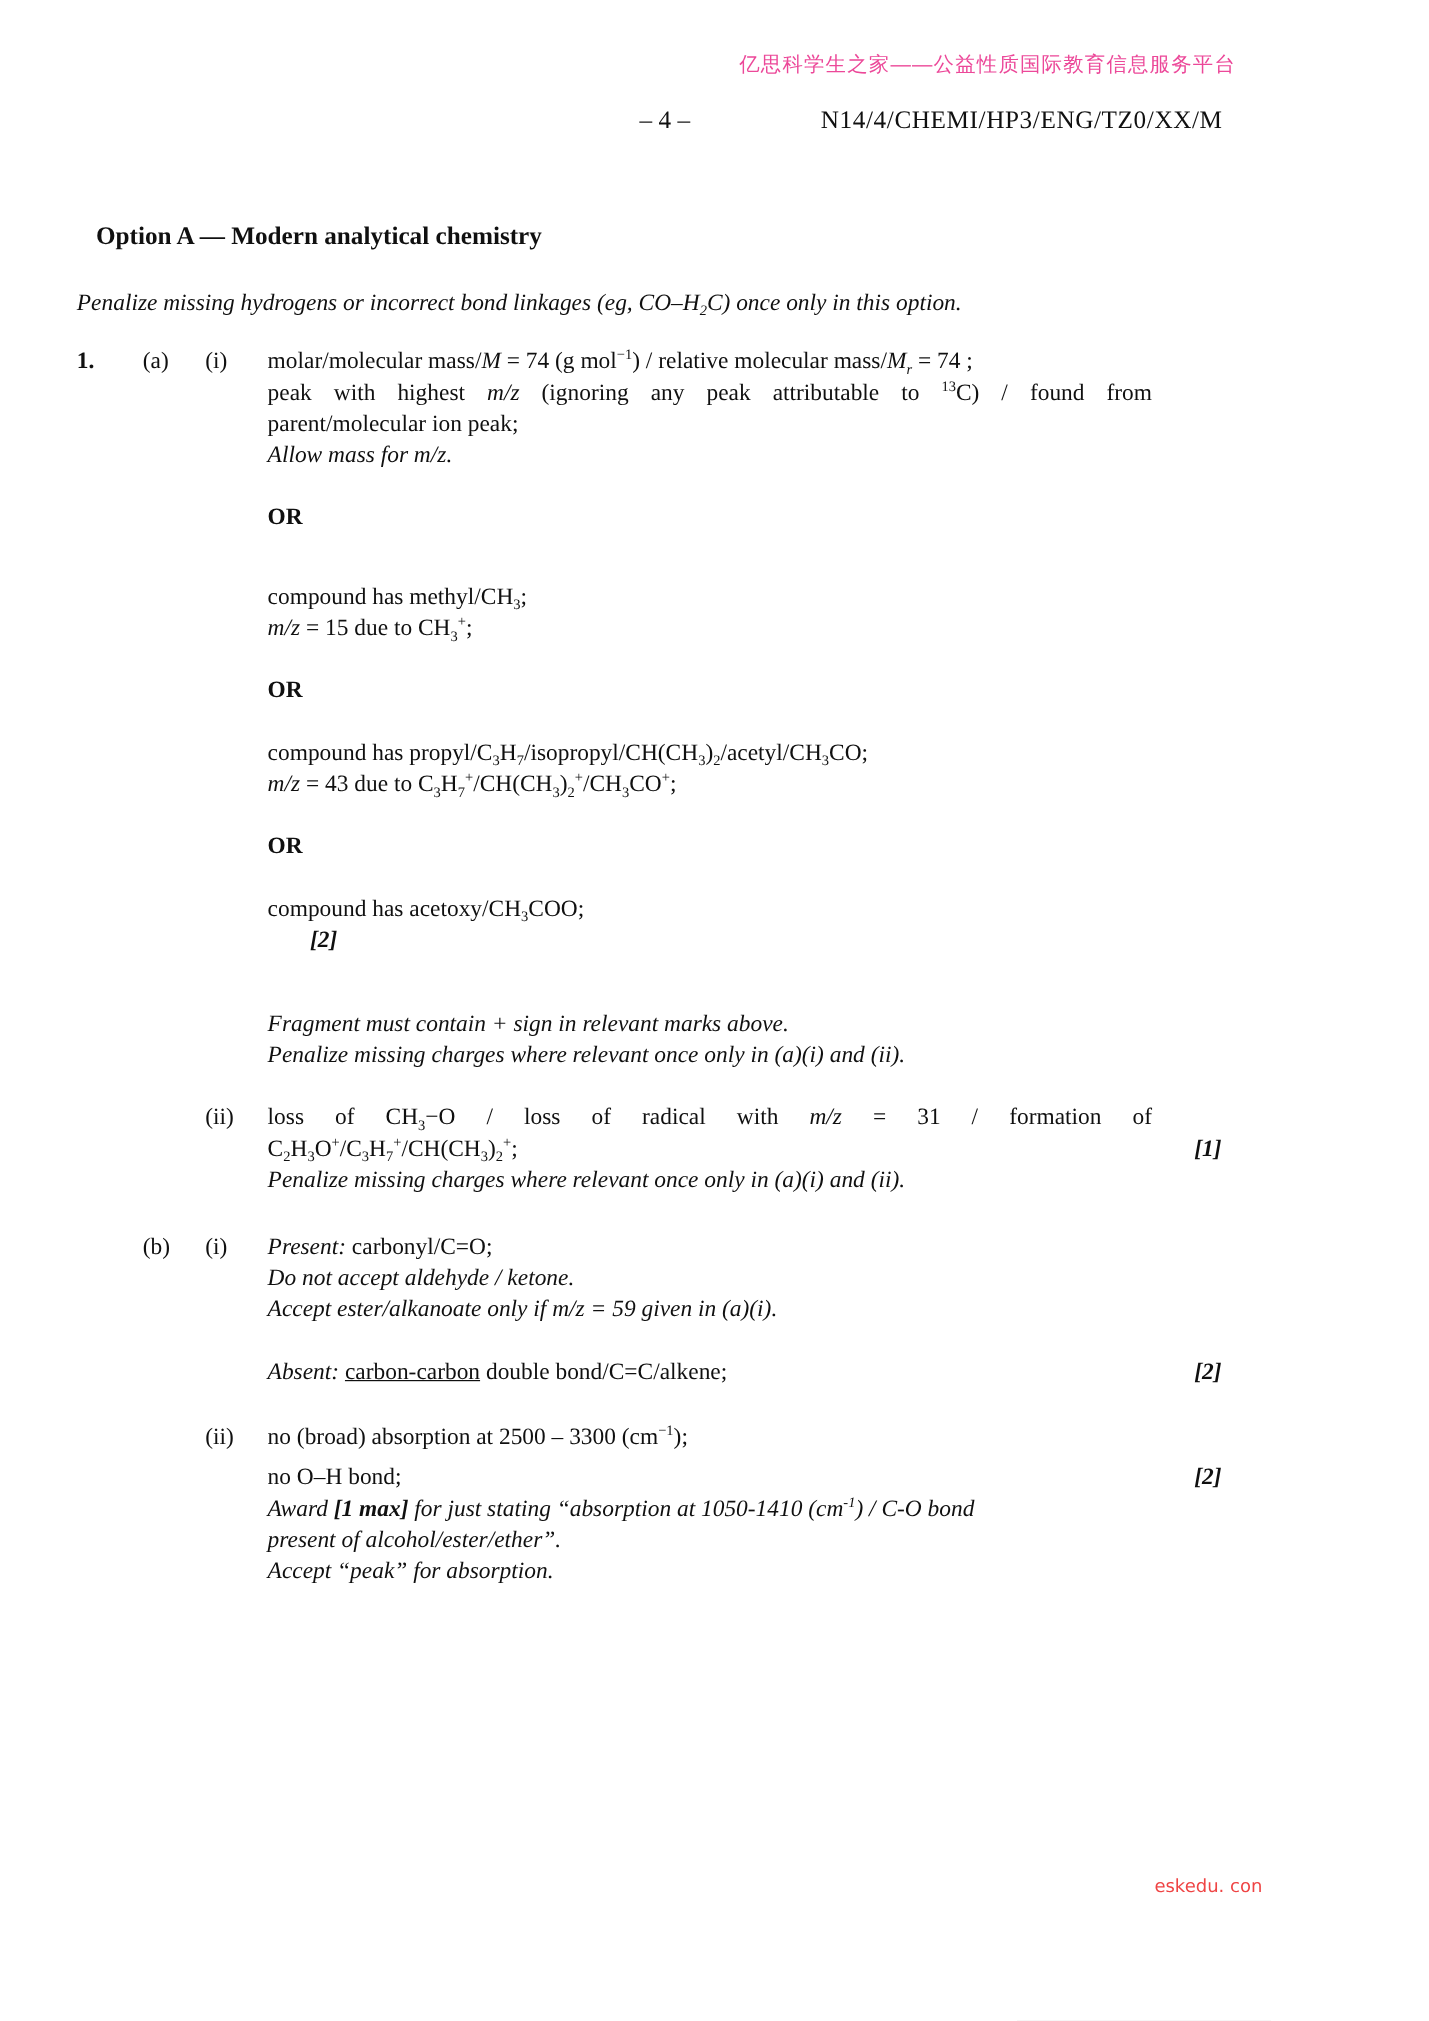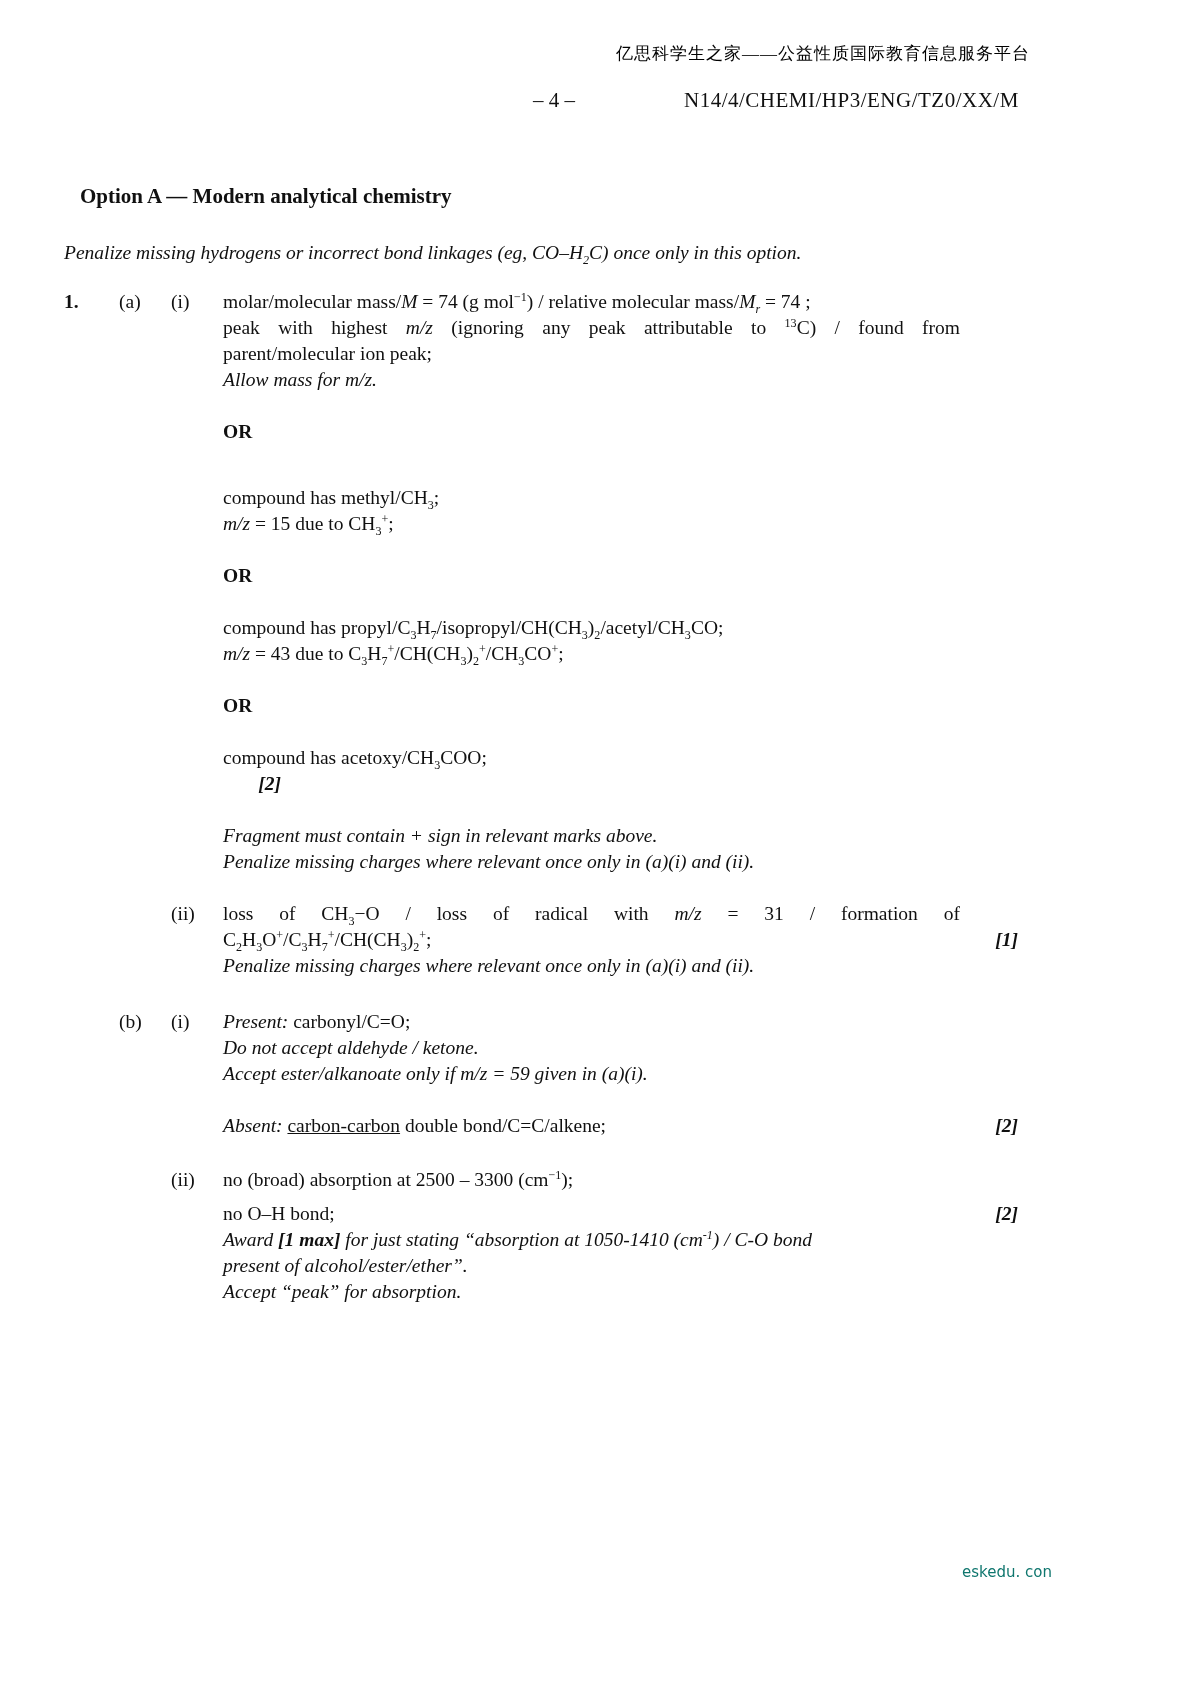--- a/index.html
+++ b/index.html
@@ -2,21 +2,21 @@
 <html><head>
 <meta charset="utf-8">
 <style>
   html,body{margin:0;padding:0;background:#e8e8e8;}
   .page{
     position:relative;width:1191px;height:1684px;margin:0 auto;background:#ffffff;
     font-family:"Liberation Serif", serif;color:#101010;overflow:hidden;
   }
   .cn-banner{
     position:absolute;left:616px;top:42px;
-    font-family:Liberation Serif, serif;font-size:17px;color:#000000;letter-spacing:1px;white-space:nowrap;
+    font-family:Liberation Sans, sans-serif;font-size:17px;color:#ec4899;letter-spacing:1px;white-space:nowrap;
   }
   .page-number{position:absolute;left:533px;top:88px;font-size:21px;}
   .paper-code{position:absolute;left:684px;top:88px;font-size:21px;letter-spacing:0.5px;}
   .option-title{position:absolute;left:80px;top:184px;font-size:21px;font-weight:bold;}
   .content{
     position:absolute;left:64px;top:240px;width:954px;
     font-size:19.5px;line-height:26px;
   }
   .ln{display:flex;align-items:baseline;}
   .lab{flex:none;}
@@ -27,21 +27,21 @@
   .mk{flex:none;width:58px;text-align:right;font-weight:bold;font-style:italic;}
   .jus .tx{text-align:justify;text-align-last:justify;}
   .it{font-style:italic;}
   .bd{font-weight:bold;}
   .un{text-decoration:underline;}
   sup,sub{font-size:0.62em;line-height:0;}
   sup{vertical-align:super;}
   sub{vertical-align:sub;}
   .watermark{
     position:absolute;left:962px;top:1563px;
-    font-family:"DejaVu Sans", sans-serif;font-size:15px;color:#0f766e;white-space:nowrap;
+    font-family:"DejaVu Sans", sans-serif;font-size:15px;color:#ef4444;white-space:nowrap;
   }
 </style>
 </head>
 <body>
 
 <div class="page">
   <div class="cn-banner">亿思科学生之家——公益性质国际教育信息服务平台</div>
   <div class="page-number">– 4 –</div>
   <div class="paper-code">N14/4/CHEMI/HP3/ENG/TZ0/XX/M</div>
   <div class="option-title">Option A — Modern analytical chemistry</div>
@@ -133,21 +133,21 @@
         <span class="lab lab3"></span>
         <span class="tx"><span>compound has acetoxy/CH</span><span><sub>3</sub></span><span>COO;</span></span>
         <span class="mk"></span>
       </div>
       <div class="ln">
         <span class="lab lab1"></span>
         <span class="lab lab2"></span>
         <span class="lab lab3"></span>
         <span class="mk">[2]</span>
       </div>
-      <div class="ln" style="margin-top: 26px;">
+      <div class="ln" style="margin-top: 44px;">
         <span class="lab lab1"></span>
         <span class="lab lab2"></span>
         <span class="lab lab3"></span>
         <span class="tx"><span class="it">Fragment must contain + sign in relevant marks above.</span></span>
         <span class="mk"></span>
       </div>
       <div class="ln">
         <span class="lab lab1"></span>
         <span class="lab lab2"></span>
         <span class="lab lab3"></span>

